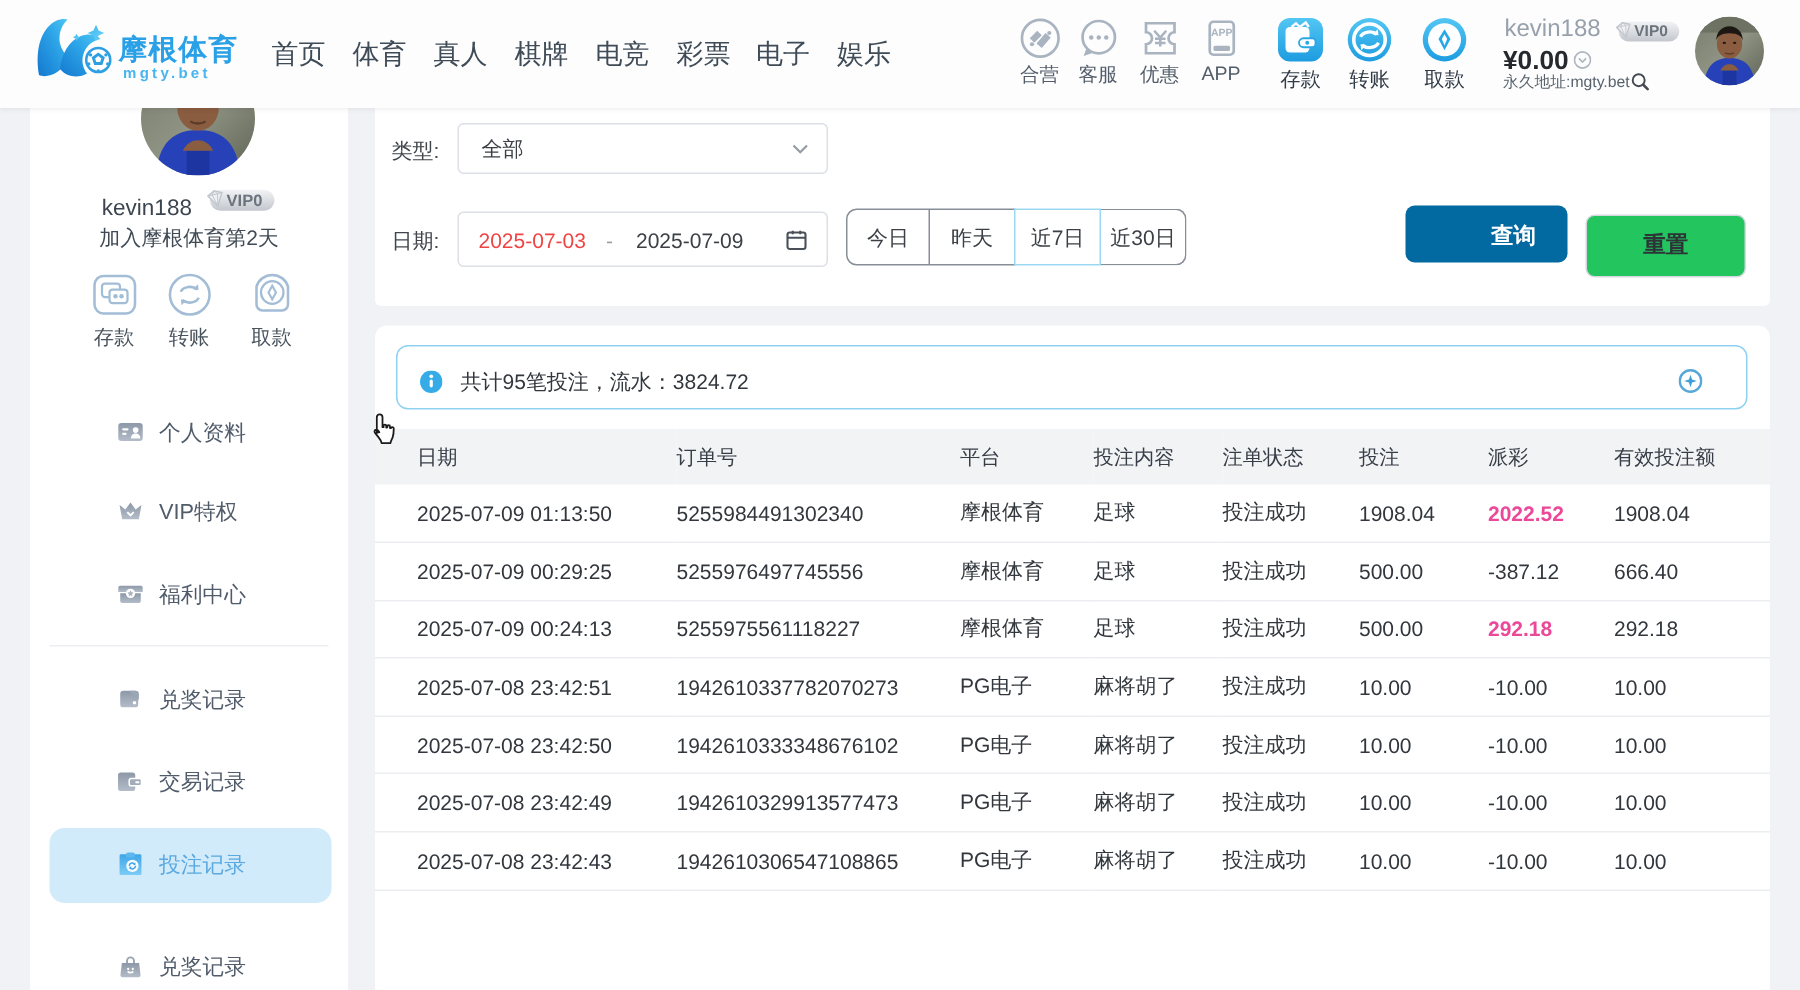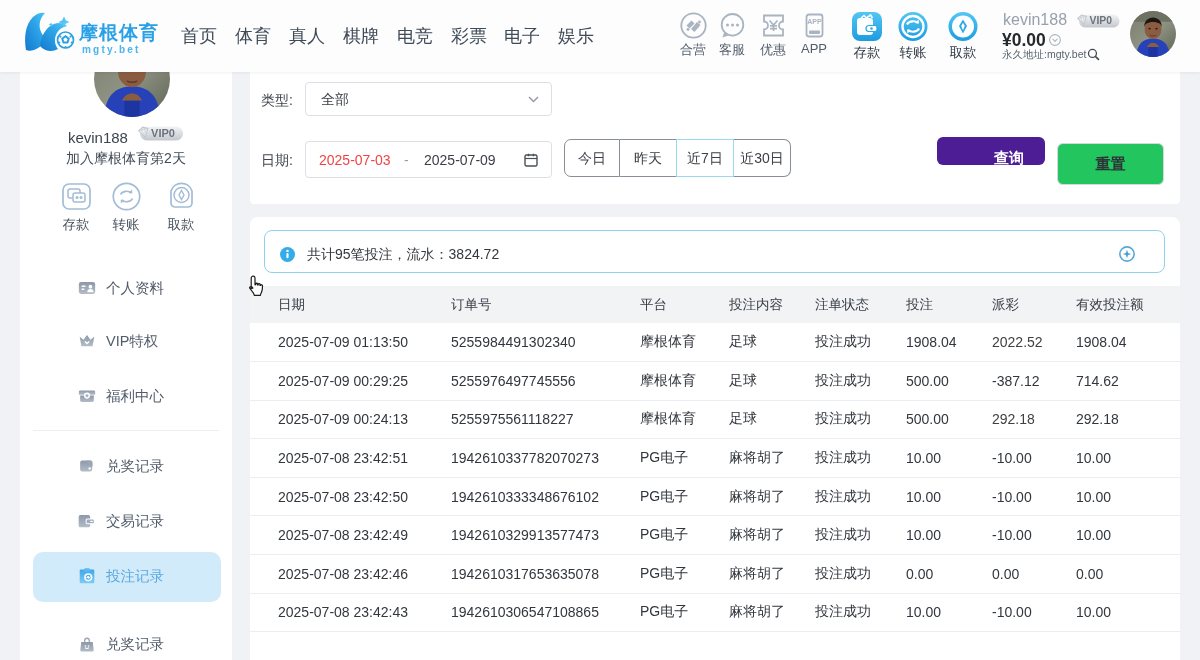--- a/index.html
+++ b/index.html
@@ -35,40 +35,40 @@
 .menu-item span { position:absolute; left:73px; top:15px; font-size:14.5px; color:#515c6b; }
 .menu-item.sel { background:#d2ebfb; }
 .menu-item.sel span { color:#5ba9e0; }
 .sep { position:absolute; left:13px; width:186px; height:1px; background:#eceef2; }
 
 
 #filter-card { position:absolute; left:250px; top:72px; width:930px; height:132px; background:#fff; border-radius:0 0 4px 4px; }
 .flabel { position:absolute; font-size:14px; color:#41464c; }
 .fbox { position:absolute; background:#fff; border:1px solid #dcdfe6; border-radius:4px; }
 .qbtn { position:absolute; top:67px; width:57px; height:38px; background:#fff; border:1px solid #878e96; line-height:36px; text-align:center; font-size:14px; color:#3c4046; }
-#btn-query { position:absolute; left:687px; top:65px; width:108px; height:28px; background:#4c1d95; border-radius:6px; color:#fff; font-size:15px; font-weight:bold; text-align:center; line-height:42px;padding-left:36px; }
+#btn-query { position:absolute; left:687px; top:65px; width:108px; height:38px; background:#0369a1; border-radius:6px; color:#fff; font-size:15px; font-weight:bold; text-align:center; line-height:42px;padding-left:36px; }
 #btn-reset { position:absolute; left:807px; top:71px; width:107px; height:42px; line-height:40px; background:#22c55e; border:1px solid #d5d8de; border-radius:6px; color:#2e3338; font-size:15px; font-weight:bold; text-align:center; }
 
 #table-card { position:absolute; left:250px; top:217px; width:930px; height:443px; background:#fff; border-radius:8px 8px 0 0; }
 #infobar { position:absolute; left:14px; top:13px; width:901px; height:43px; border:1px solid #8ed1f1; border-radius:8px; background:#fff; }
 #infobar .txt { position:absolute; left:42px; top:15px; font-size:14px; color:#32373d; }
 
 table { border-collapse:collapse; position:absolute; left:0; top:69px; width:930px; table-layout:fixed; font-size:14px; color:#32373d; }
 thead td { background:#f2f3f5; height:37px; font-size:13.5px; color:#363d46; }
 tbody td { height:38.6px; border-bottom:1px solid #ebedf0; }
 td { padding:0; vertical-align:middle; }
 td.c1 { padding-left:28px; width:201px; }
 td.c2 { width:189px; }
 td.c3 { width:89px; }
 td.c4 { width:86px; }
 td.c5 { width:91px; }
 td.c6 { width:86px; }
 td.c7 { width:84px; }
 td.c8 { width:104px; }
-.red { color:#404040; }
+.red { color:#ec4899;font-weight:bold; }
 </style>
 </head>
 <body>
 
 <div id="nav">
   <div id="logo">
     <svg width="54" height="42" viewBox="0 0 54 42" style="position:absolute;left:0;top:2px;">
       <defs>
         <linearGradient id="lgM" x1="0" y1="1" x2="1" y2="0">
           <stop offset="0" stop-color="#1478cf"></stop>
@@ -414,21 +414,21 @@
           <td class="c8">1908.04</td>
         </tr>
       <tr>
           <td class="c1">2025-07-09 00:29:25</td>
           <td class="c2">5255976497745556</td>
           <td class="c3">摩根体育</td>
           <td class="c4">足球</td>
           <td class="c5">投注成功</td>
           <td class="c6">500.00</td>
           <td class="c7">-387.12</td>
-          <td class="c8">714.62</td>
+          <td class="c8">666.40</td>
         </tr>
       <tr>
           <td class="c1">2025-07-09 00:24:13</td>
           <td class="c2">5255975561118227</td>
           <td class="c3">摩根体育</td>
           <td class="c4">足球</td>
           <td class="c5">投注成功</td>
           <td class="c6">500.00</td>
           <td class="c7 red">292.18</td>
           <td class="c8">292.18</td>
@@ -457,30 +457,20 @@
           <td class="c1">2025-07-08 23:42:49</td>
           <td class="c2">1942610329913577473</td>
           <td class="c3">PG电子</td>
           <td class="c4">麻将胡了</td>
           <td class="c5">投注成功</td>
           <td class="c6">10.00</td>
           <td class="c7">-10.00</td>
           <td class="c8">10.00</td>
         </tr>
       <tr>
-          <td class="c1">2025-07-08 23:42:46</td>
-          <td class="c2">1942610317653635078</td>
-          <td class="c3">PG电子</td>
-          <td class="c4">麻将胡了</td>
-          <td class="c5">投注成功</td>
-          <td class="c6">0.00</td>
-          <td class="c7">0.00</td>
-          <td class="c8">0.00</td>
-        </tr>
-      <tr>
           <td class="c1">2025-07-08 23:42:43</td>
           <td class="c2">1942610306547108865</td>
           <td class="c3">PG电子</td>
           <td class="c4">麻将胡了</td>
           <td class="c5">投注成功</td>
           <td class="c6">10.00</td>
           <td class="c7">-10.00</td>
           <td class="c8">10.00</td>
         </tr>
     </tbody>

